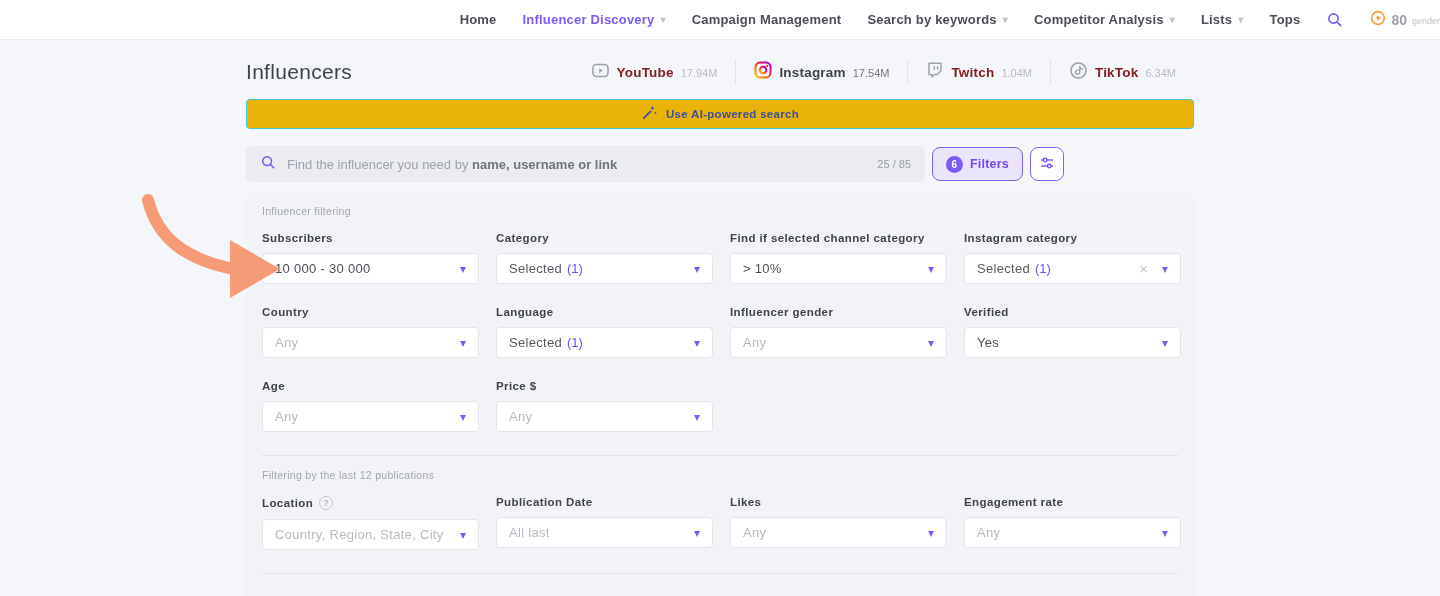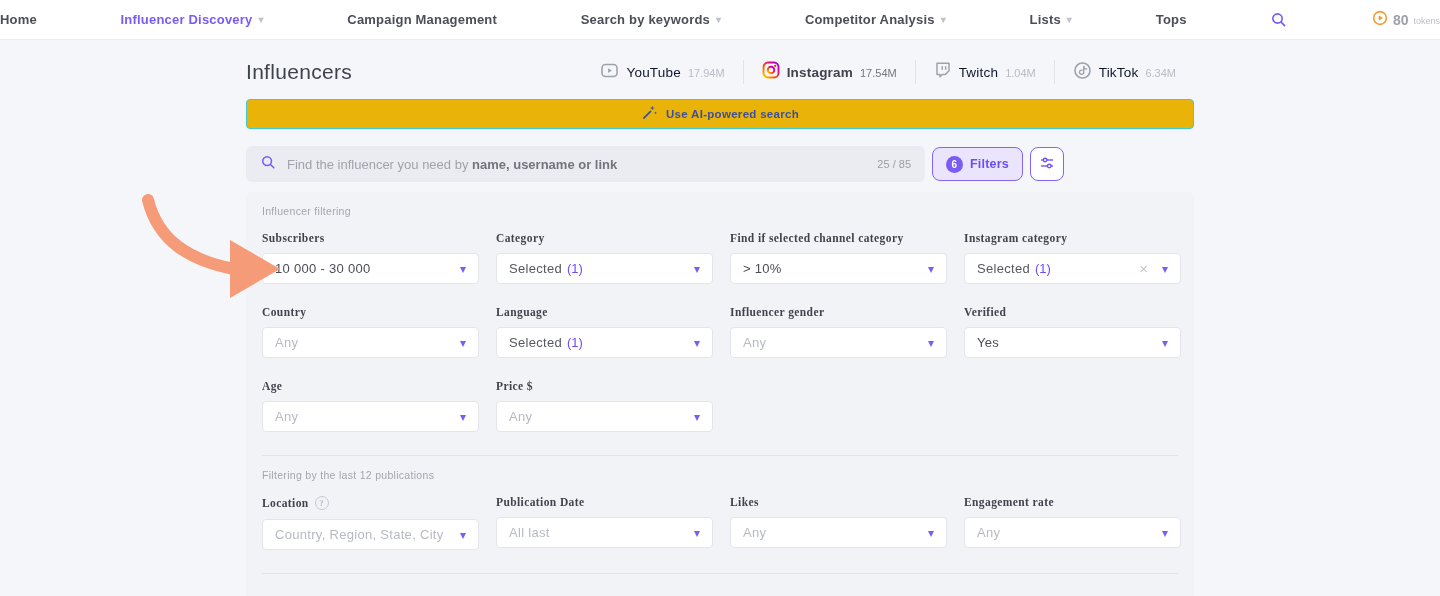--- a/index.html
+++ b/index.html
@@ -2,40 +2,40 @@
 <html><head>
 <meta charset="utf-8">
 <style>
   * { margin:0; padding:0; box-sizing:border-box; }
   html,body { width:1440px; height:596px; overflow:hidden;
     font-family:"Liberation Sans", sans-serif; background:#f5f6fa; }
   body { position:relative; }
 
   
   .nav { height:40px; background:#fff; border-bottom:1px solid #ebecf0;
-    display:flex; align-items:center; justify-content:space-between; gap:26px; }
+    display:flex; align-items:center; justify-content:flex-end; gap:26px; }
   .nav-item { display:flex; align-items:center; gap:6px; font-size:13px;
     font-weight:700; color:#4b4e57; letter-spacing:.2px; cursor:pointer; }
   .nav-item.active { color:#7a5cf5; }
   .nav-chev { font-size:10px; color:#c0c3ca; line-height:1; }
   .nav-search { display:flex; align-items:center; }
   .tokens { display:flex; align-items:center; gap:5px; }
   .tokens-count { font-size:14px; color:#9da0a9; font-weight:600; }
   .tokens-label { font-size:9px; color:#bdc0c7; margin-top:3px; }
 
   
   .content { width:948px; margin:0 auto; }
 
   .titlerow { margin:15px 0 10px; height:34px; display:flex;
     align-items:center; justify-content:space-between; }
   .page-title { font-size:21px; font-weight:400; color:#3f434c; letter-spacing:.3px; }
   .platforms { display:flex; align-items:center; }
   .ptab { display:flex; align-items:center; gap:7px; padding:0 18px; cursor:pointer; }
   .ptab:first-child { padding-left:0; }
-  .ptab .pname { font-size:13.5px; font-weight:400; color:#0f172a; letter-spacing:.2px; }
+  .ptab .pname { font-size:13.5px; font-weight:700; color:#7f1d1d; letter-spacing:.2px; }
   .ptab .pcount { font-size:11px; color:#b9bcc4; margin-top:1px; }
   .ptab.active .pname { color:#3f434b; font-weight:700; }
   .ptab.active .pcount { color:#74777f; }
   .pdiv { width:1px; height:24px; background:#e3e4e9; }
 
   .banner { height:30px; border:1px solid #3ecbd5; background:#eab308;
     border-radius:4px; display:flex; align-items:center; justify-content:center;
     gap:8px; cursor:pointer; }
   .banner-label { font-size:11.5px; font-weight:700; color:#3d509c; letter-spacing:.3px; }
 
@@ -53,21 +53,21 @@
     font-size:10px; font-weight:700; display:flex; align-items:center; justify-content:center; }
   .btn.iconbtn { width:34px; padding:0; justify-content:center; }
 
   
   .panel { margin-top:10px; background:#f2f3f7; border-radius:6px;
     padding:13px 16px 0; height:420px; }
   .section-label { font-size:10.5px; color:#a3a6ae; letter-spacing:.3px; }
   .fgrid { display:grid; grid-template-columns:repeat(4,217px); column-gap:17px;
     row-gap:22px; margin-top:15px; }
   .flabel { font-size:11.5px; font-weight:700; color:#41444c; letter-spacing:.4px;
-    margin-bottom:9px; display:flex; align-items:center; gap:6px;font-family:Liberation Serif, serif; }
+    margin-bottom:9px; display:flex; align-items:center; gap:6px; }
   .help { width:14px; height:14px; border-radius:50%; border:1.5px solid #c6c9d0;
     color:#b6b9c1; font-size:9px; font-weight:700; display:inline-flex;
     align-items:center; justify-content:center; cursor:pointer; }
   .dropdown { height:31px; background:#fff; border:1px solid #e4e5eb; border-radius:4px;
     display:flex; align-items:center; padding:0 12px; cursor:pointer; }
   .dval { font-size:13px; letter-spacing:.3px; white-space:nowrap; overflow:hidden; }
   .dval.dark { color:#4a4d55; }
   .dval.selected { color:#55585f; }
   .dval.placeholder { color:#b7bac2; }
   .dcount { font-size:13px; color:#6d4df6; margin-left:5px; }
@@ -115,21 +115,21 @@
       </svg>
   </div>
   <div class="tokens">
     <span>
       <svg width="16" height="16" viewBox="0 0 24 24">
           <circle cx="12" cy="12" r="9.5" fill="none" stroke="#f59b35" stroke-width="2.4"></circle>
           <polygon points="10,8 16.5,12 10,16" fill="#f59b35"></polygon>
         </svg>
     </span>
     <span class="tokens-count">80</span>
-    <span class="tokens-label">tokens</span>
+    <span class="tokens-label">gender</span>
   </div>
 </div>
 
 <div class="content">
 
   <div class="titlerow">
     <div class="page-title">Influencers</div>
     <div class="platforms">
       <div class="ptab">
         <span>

